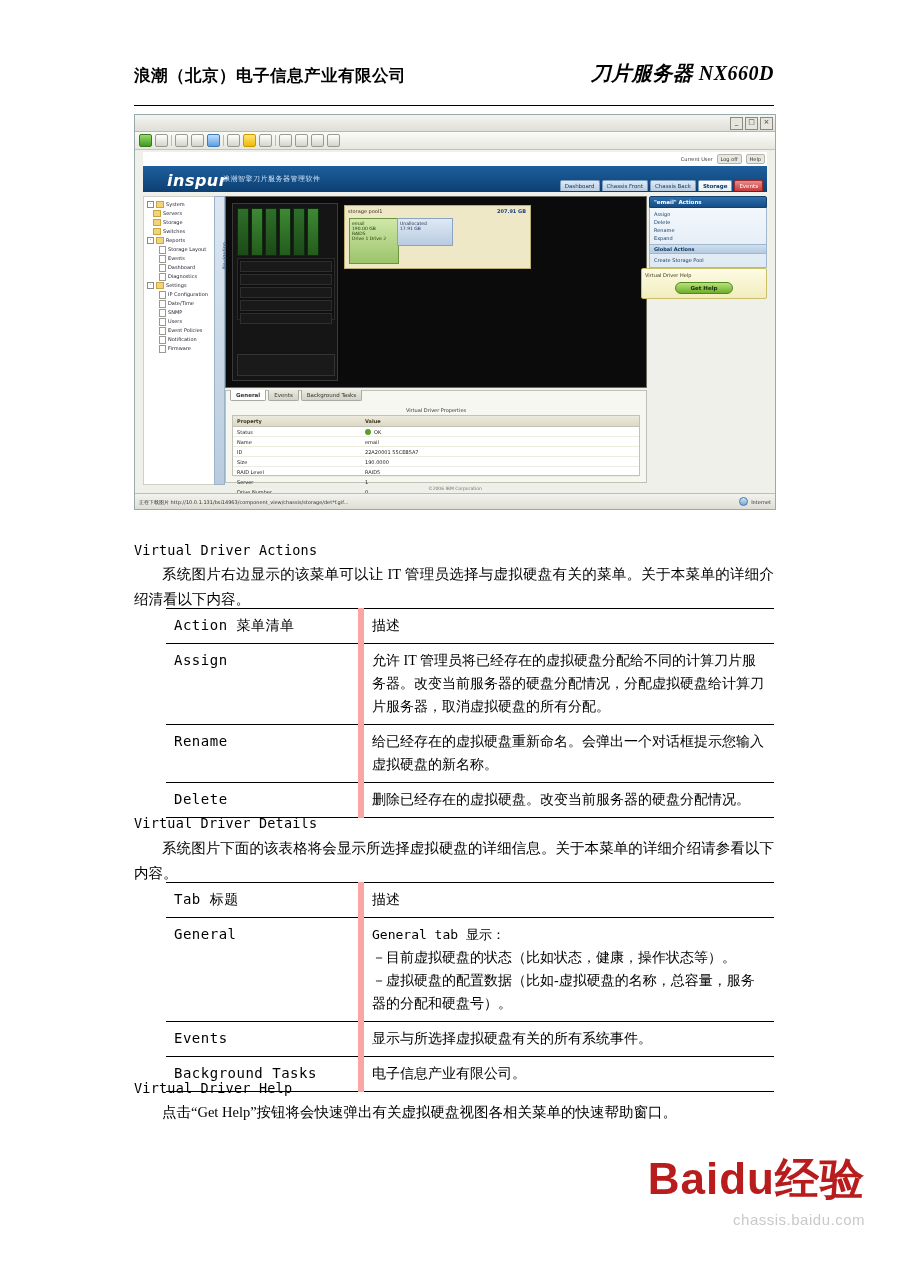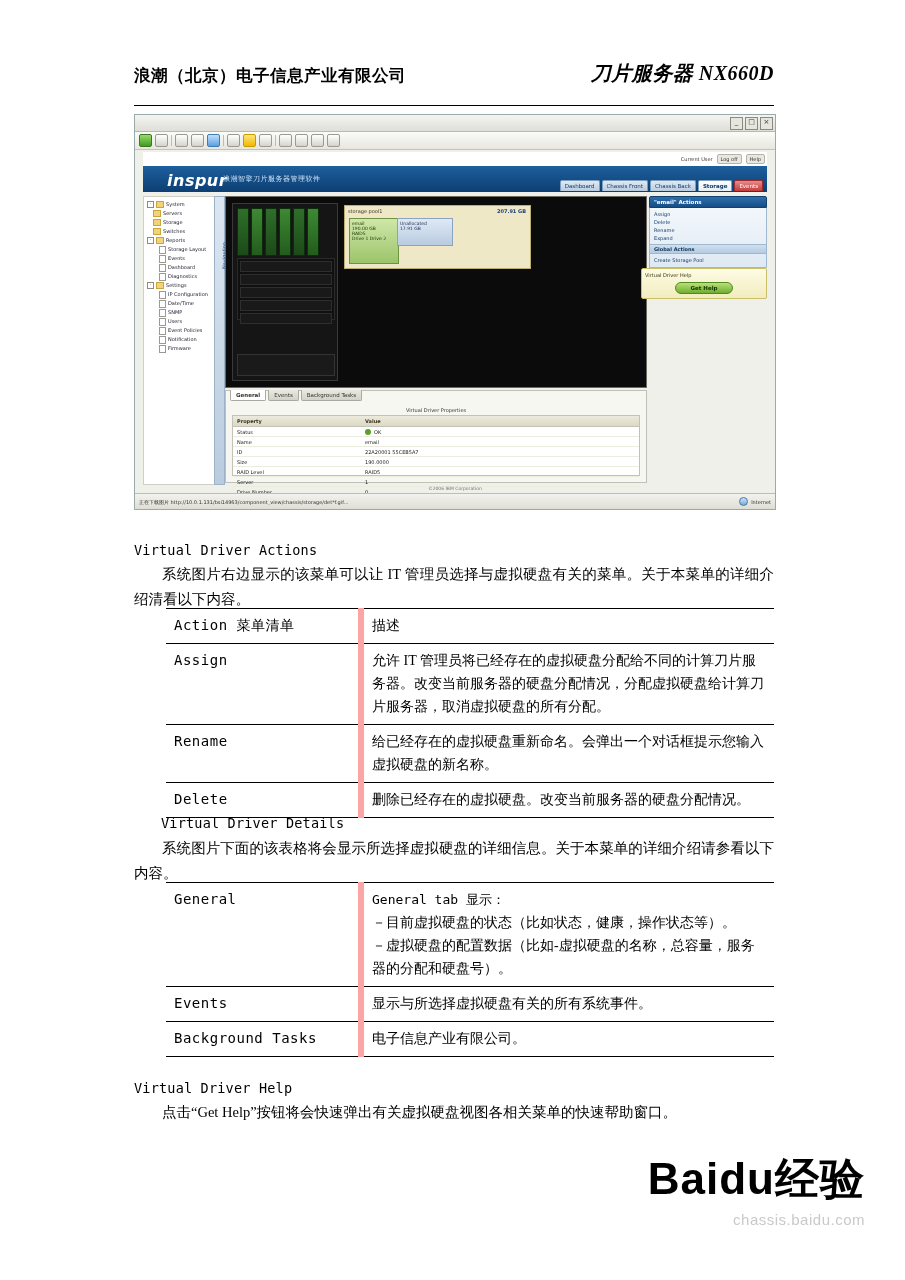--- a/index.html
+++ b/index.html
@@ -228,21 +228,21 @@
   .pageno{
     position:absolute;left:0;right:0;top:1186px;text-align:center;font-size:13px;
   }
   
   .wm{
     position:absolute;right:40px;top:1150px;width:300px;height:90px;
     pointer-events:none;
   }
   .wm-main{
     font-family:"Liberation Sans", sans-serif;
-    font-size:44px;font-weight:bold;color:#000000;letter-spacing:1px;
+    font-size:44px;font-weight:bold;color:#b91c1c;letter-spacing:1px;
     text-align:right;
   }
   .wm-sub{
     text-align:right;font-family:"Liberation Sans", sans-serif;
     font-size:15px;color:#c9c9c9;margin-top:2px;letter-spacing:.5px;
   }
 </style>
 </head>
 <body>
 
@@ -510,25 +510,29 @@
       <td class="k">Rename</td>
       <td>给已经存在的虚拟硬盘重新命名。会弹出一个对话框提示您输入虚拟硬盘的新名称。</td>
     </tr>
     <tr>
       <td class="k">Delete</td>
       <td>删除已经存在的虚拟硬盘。改变当前服务器的硬盘分配情况。</td>
     </tr>
   </tbody>
     </table>
 
-  <div class="h-en" style="top:815px;margin-left:27px;">Virtual Driver Details</div>
+  <div class="h-en" style="top:815px;">Virtual Driver Details</div>
   <div class="para indent" style="top:836px;">系统图片下面的该表格将会显示所选择虚拟硬盘的详细信息。关于本菜单的详细介绍请参看以下内容。</div>
 
   <table class="t" style="top:882px;">
     <tbody>
+        <tr>
+      <td class="k">Tab 标题</td>
+      <td>描述</td>
+    </tr>
     <tr>
       <td class="k">General</td>
       <td>
         <div class="mono">General tab 显示：</div>
         <div>－目前虚拟硬盘的状态（比如状态，健康，操作状态等）。</div>
         <div>－虚拟硬盘的配置数据（比如-虚拟硬盘的名称，总容量，服务器的分配和硬盘号）。</div>
       </td>
     </tr>
     <tr>
       <td class="k">Events</td>

